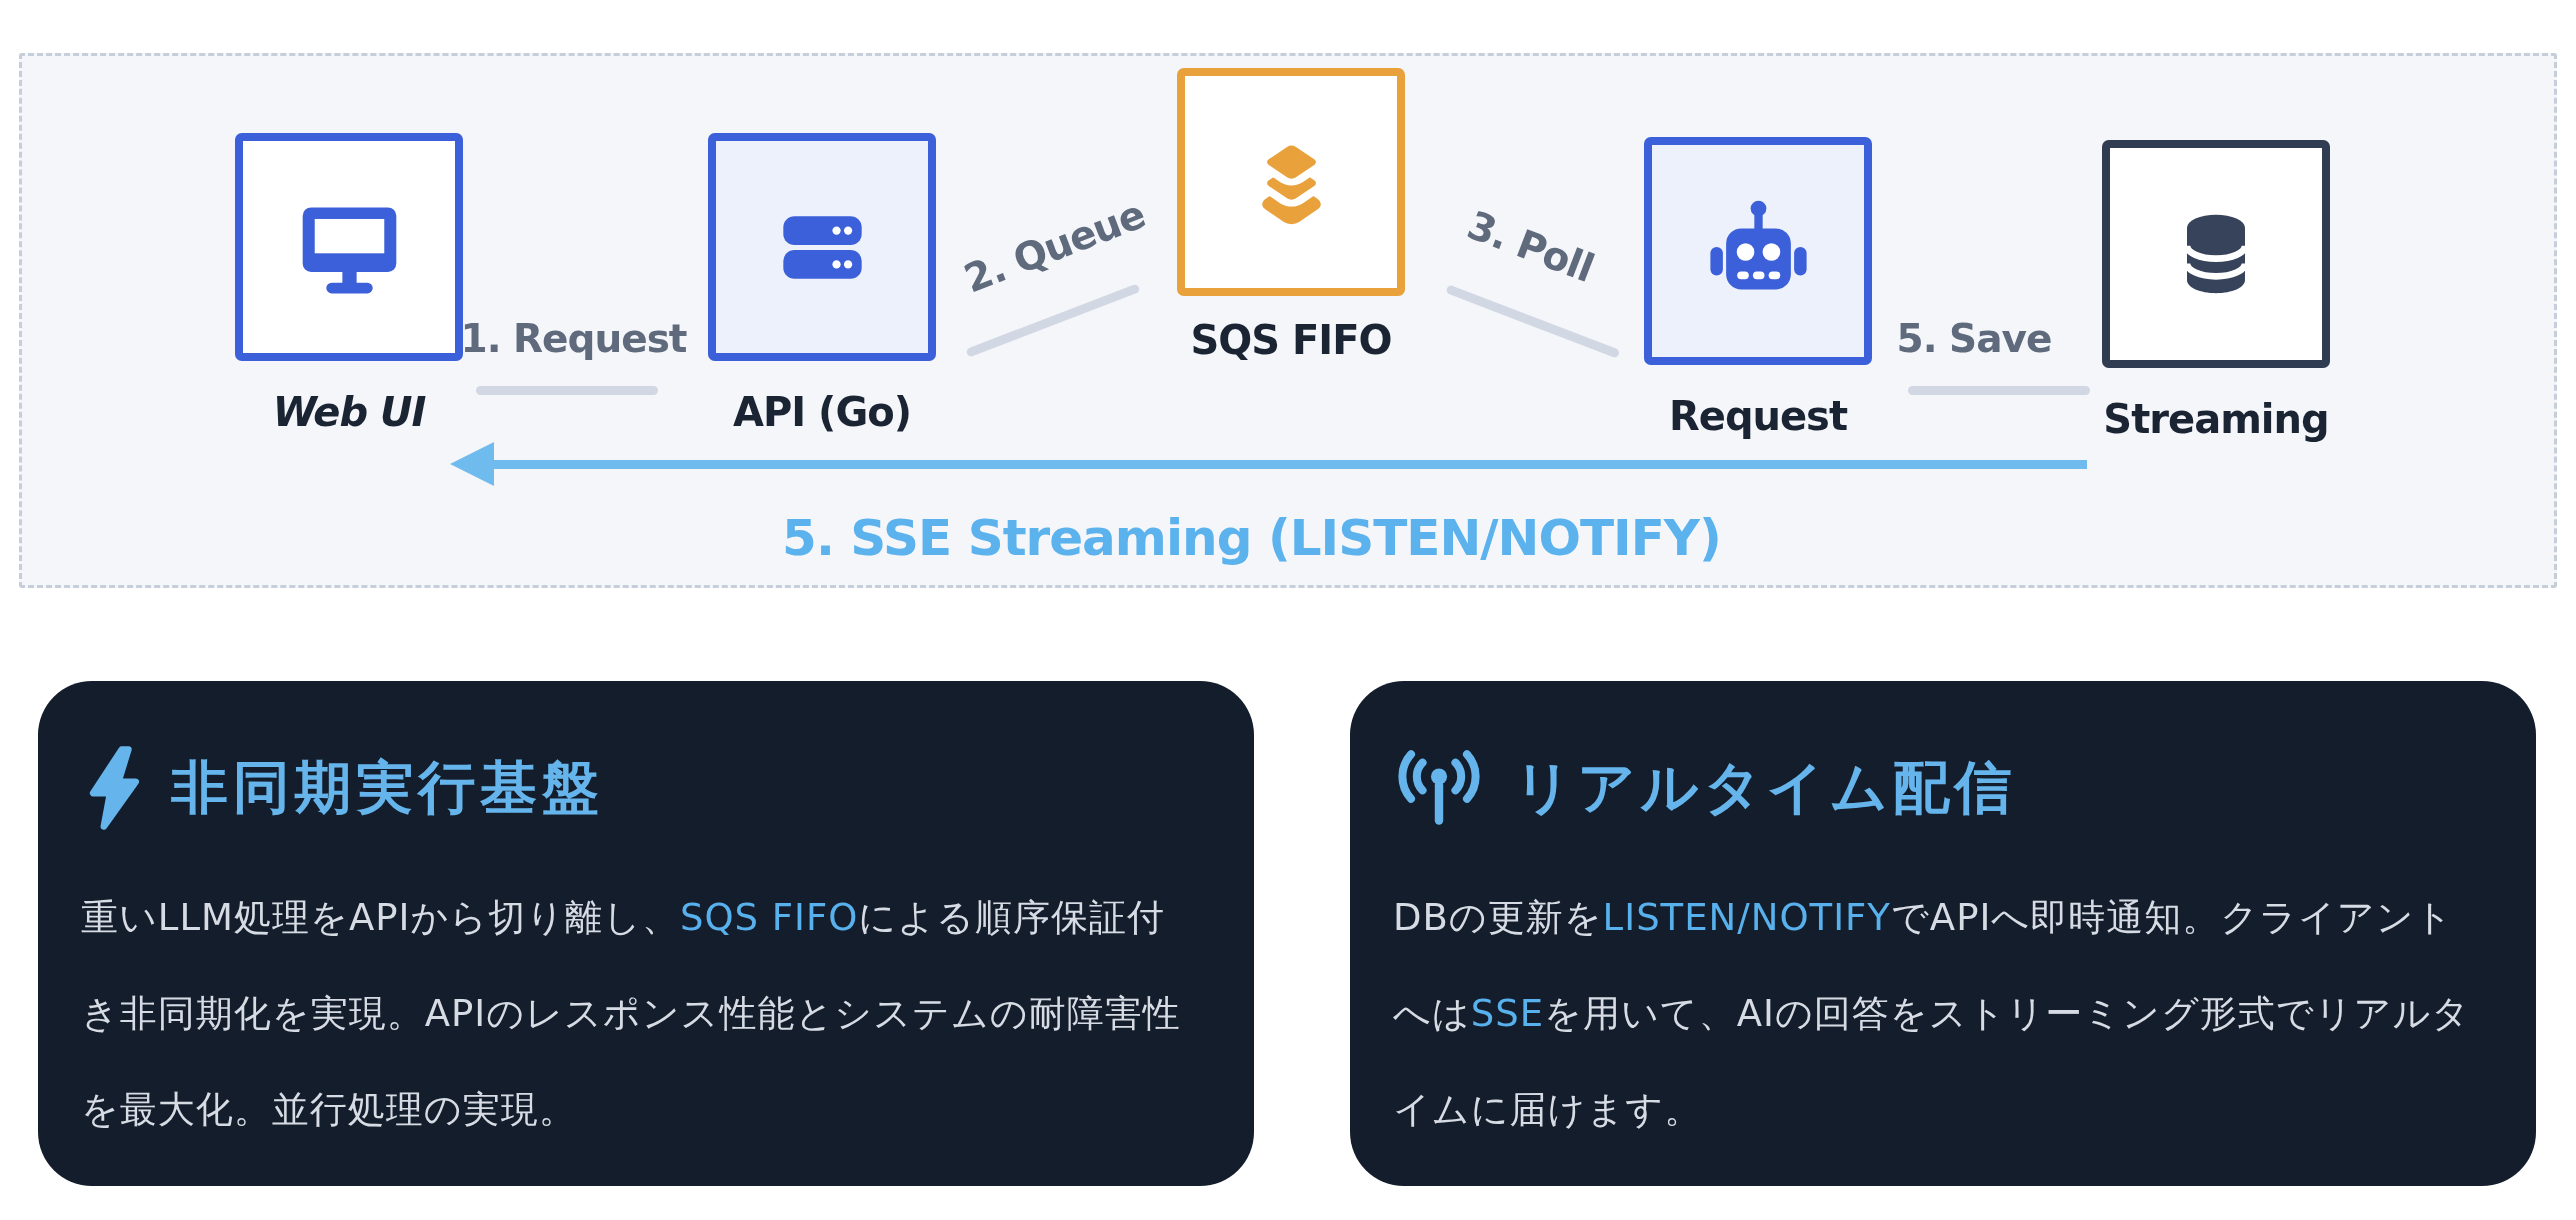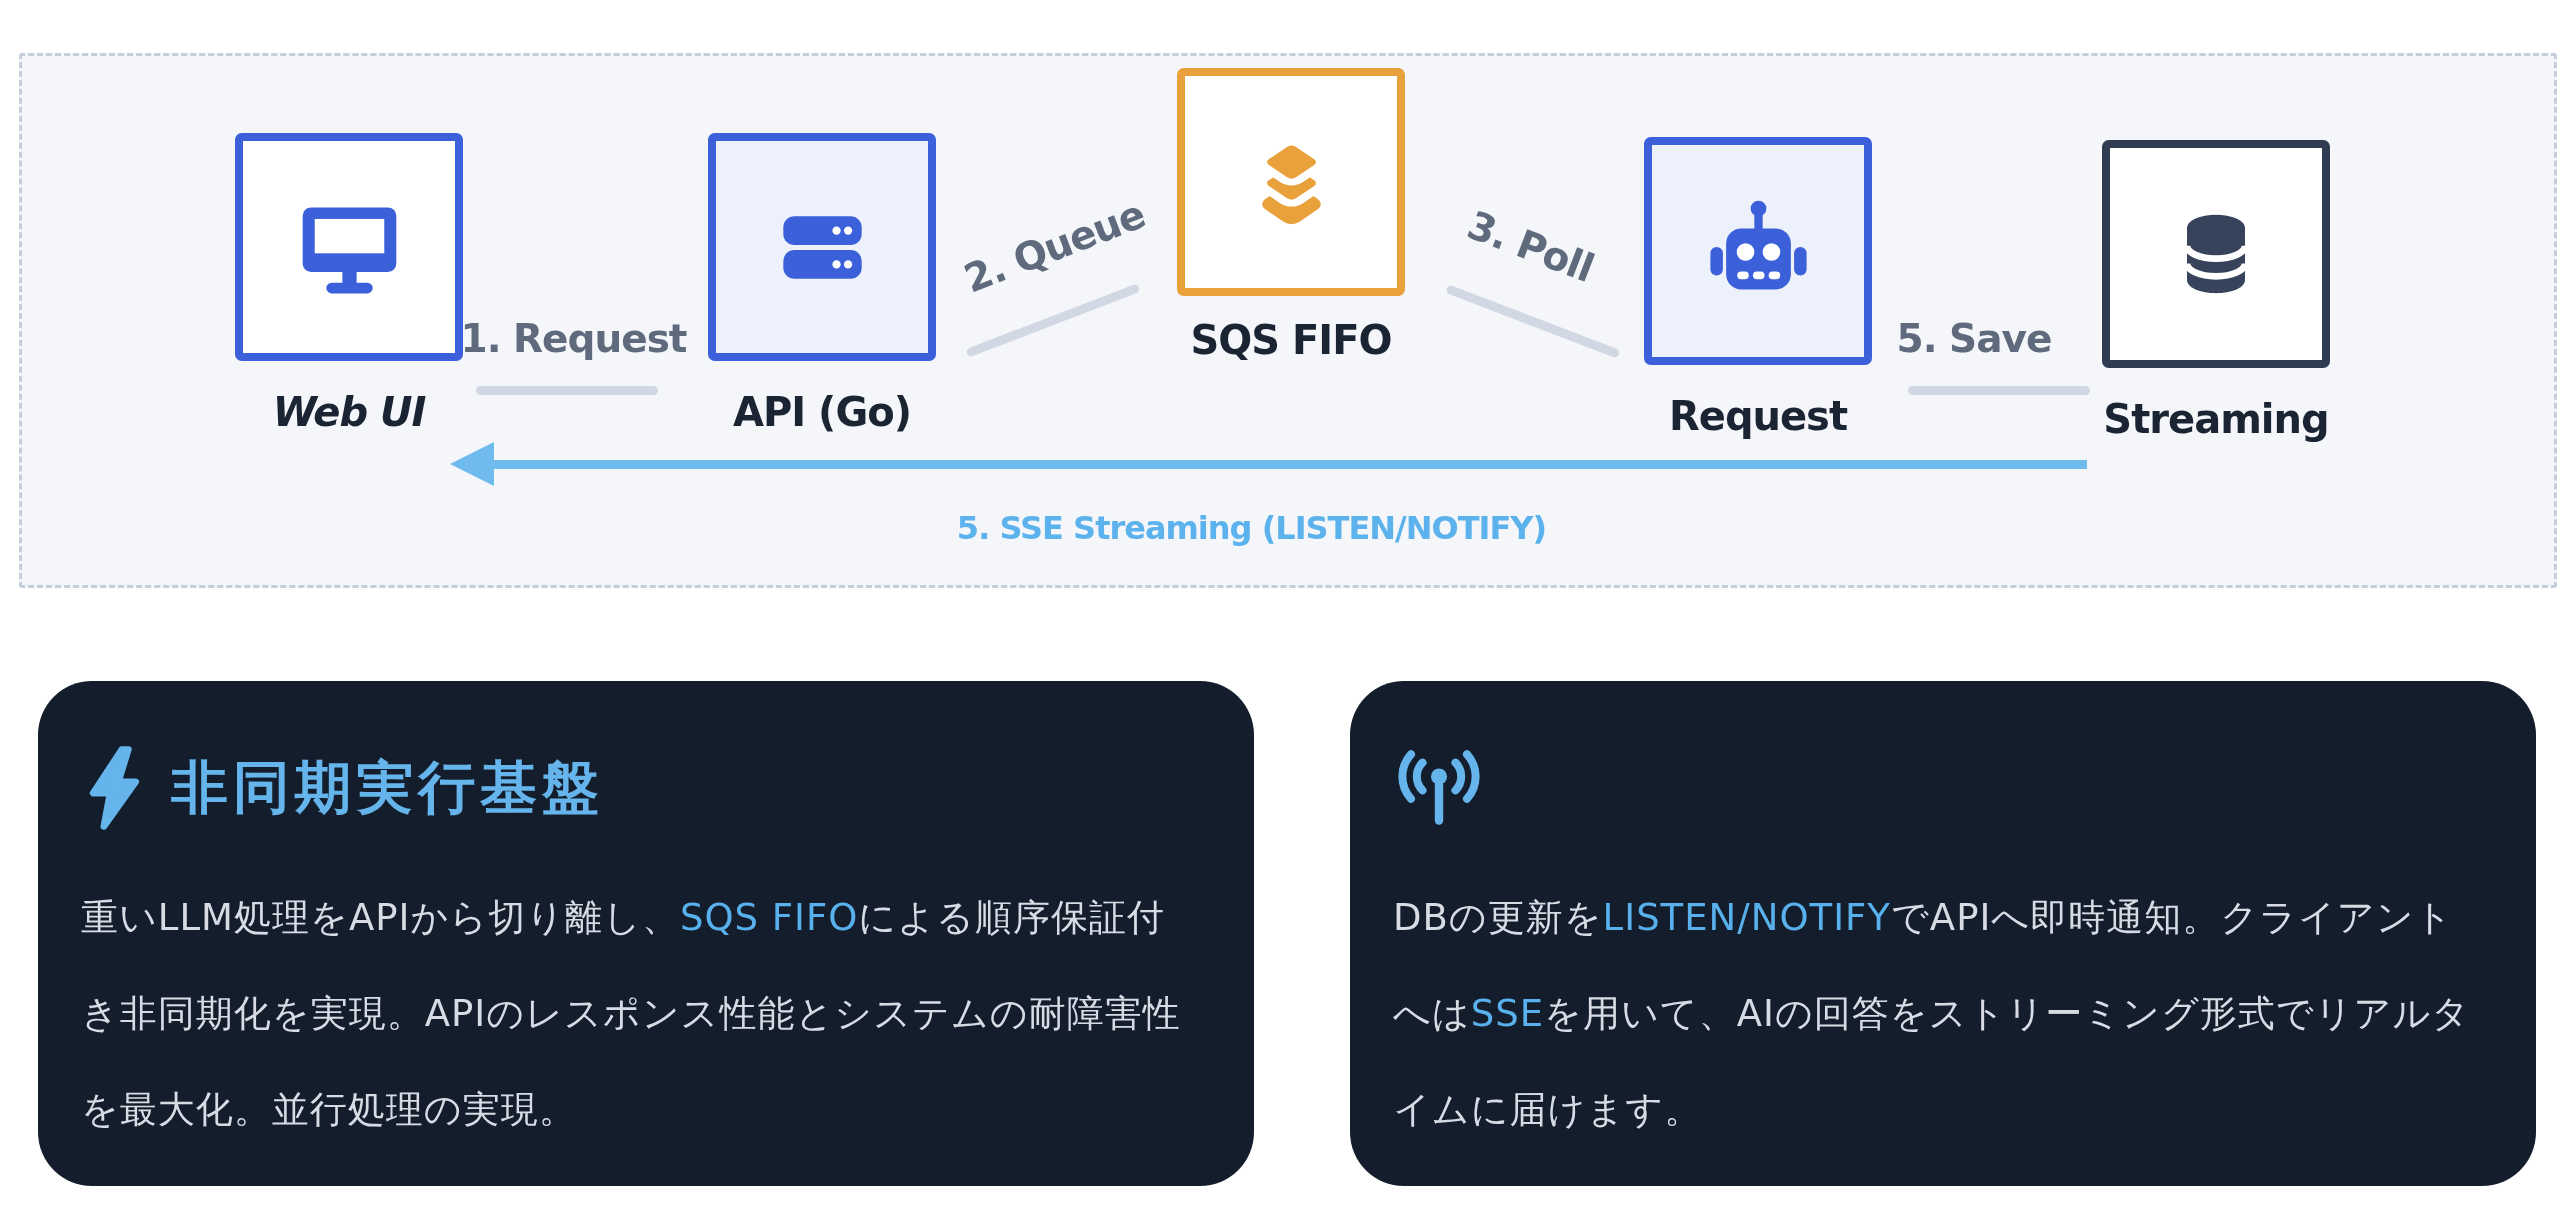--- a/index.html
+++ b/index.html
@@ -40,21 +40,21 @@
   
   .sse-arrow{position:absolute;left:428px;top:386px;width:1637px;height:44px;}
   .sse-arrow .shaft{position:absolute;left:34px;right:0;top:18px;height:8.6px;background:#70bbed;}
   .sse-arrow .head{
     position:absolute;left:0;top:0;width:0;height:0;
     border-top:22px solid transparent;border-bottom:22px solid transparent;
     border-right:44px solid #70bbed;
   }
   .sse-label{
     position:absolute;left:656px;top:453px;width:1147px;text-align:center;
-    font-size:32px;font-weight:800;color:#5bb2ec;letter-spacing:-1px;
+    font-size:50px;font-weight:800;color:#5bb2ec;letter-spacing:-1px;
   }
   
   .card{
     position:absolute;top:681px;height:505px;box-sizing:border-box;
     background:#141d2b;border-radius:54px;padding:61px 57px 0 43px;
   }
   .card.left{left:38px;width:1216px;}
   .card.right{left:1350px;width:1186px;}
   .card-title-row{display:flex;align-items:center;gap:29px;height:92px;}
   .card-title{
@@ -192,16 +192,17 @@
         <circle cx="12" cy="9" r="2.1"></circle>
         <rect x="10.9" y="10.2" width="2.2" height="11.4" rx="1.1"></rect>
       </g>
       <g fill="none" stroke="#65b5ec" stroke-width="2.1" stroke-linecap="round">
         <path d="M4.7 3.2 A8.6 8.6 0 0 0 4.7 14.8"></path>
         <path d="M7.7 5.4 A5.1 5.1 0 0 0 7.7 12.6"></path>
         <path d="M19.3 3.2 A8.6 8.6 0 0 1 19.3 14.8"></path>
         <path d="M16.3 5.4 A5.1 5.1 0 0 1 16.3 12.6"></path>
       </g>
     </svg>
+    <div class="card-title">リアルタイム配信</div>
   </div>
   <div class="card-body"><span>DBの更新を</span><span class="hl">LISTEN/NOTIFY</span><span>でAPIへ即時通知。クライアントへは</span><span class="hl">SSE</span><span>を用いて、AIの回答をストリーミング形式でリアルタイムに届けます。</span></div>
 </div>
 
 
 </body></html>

